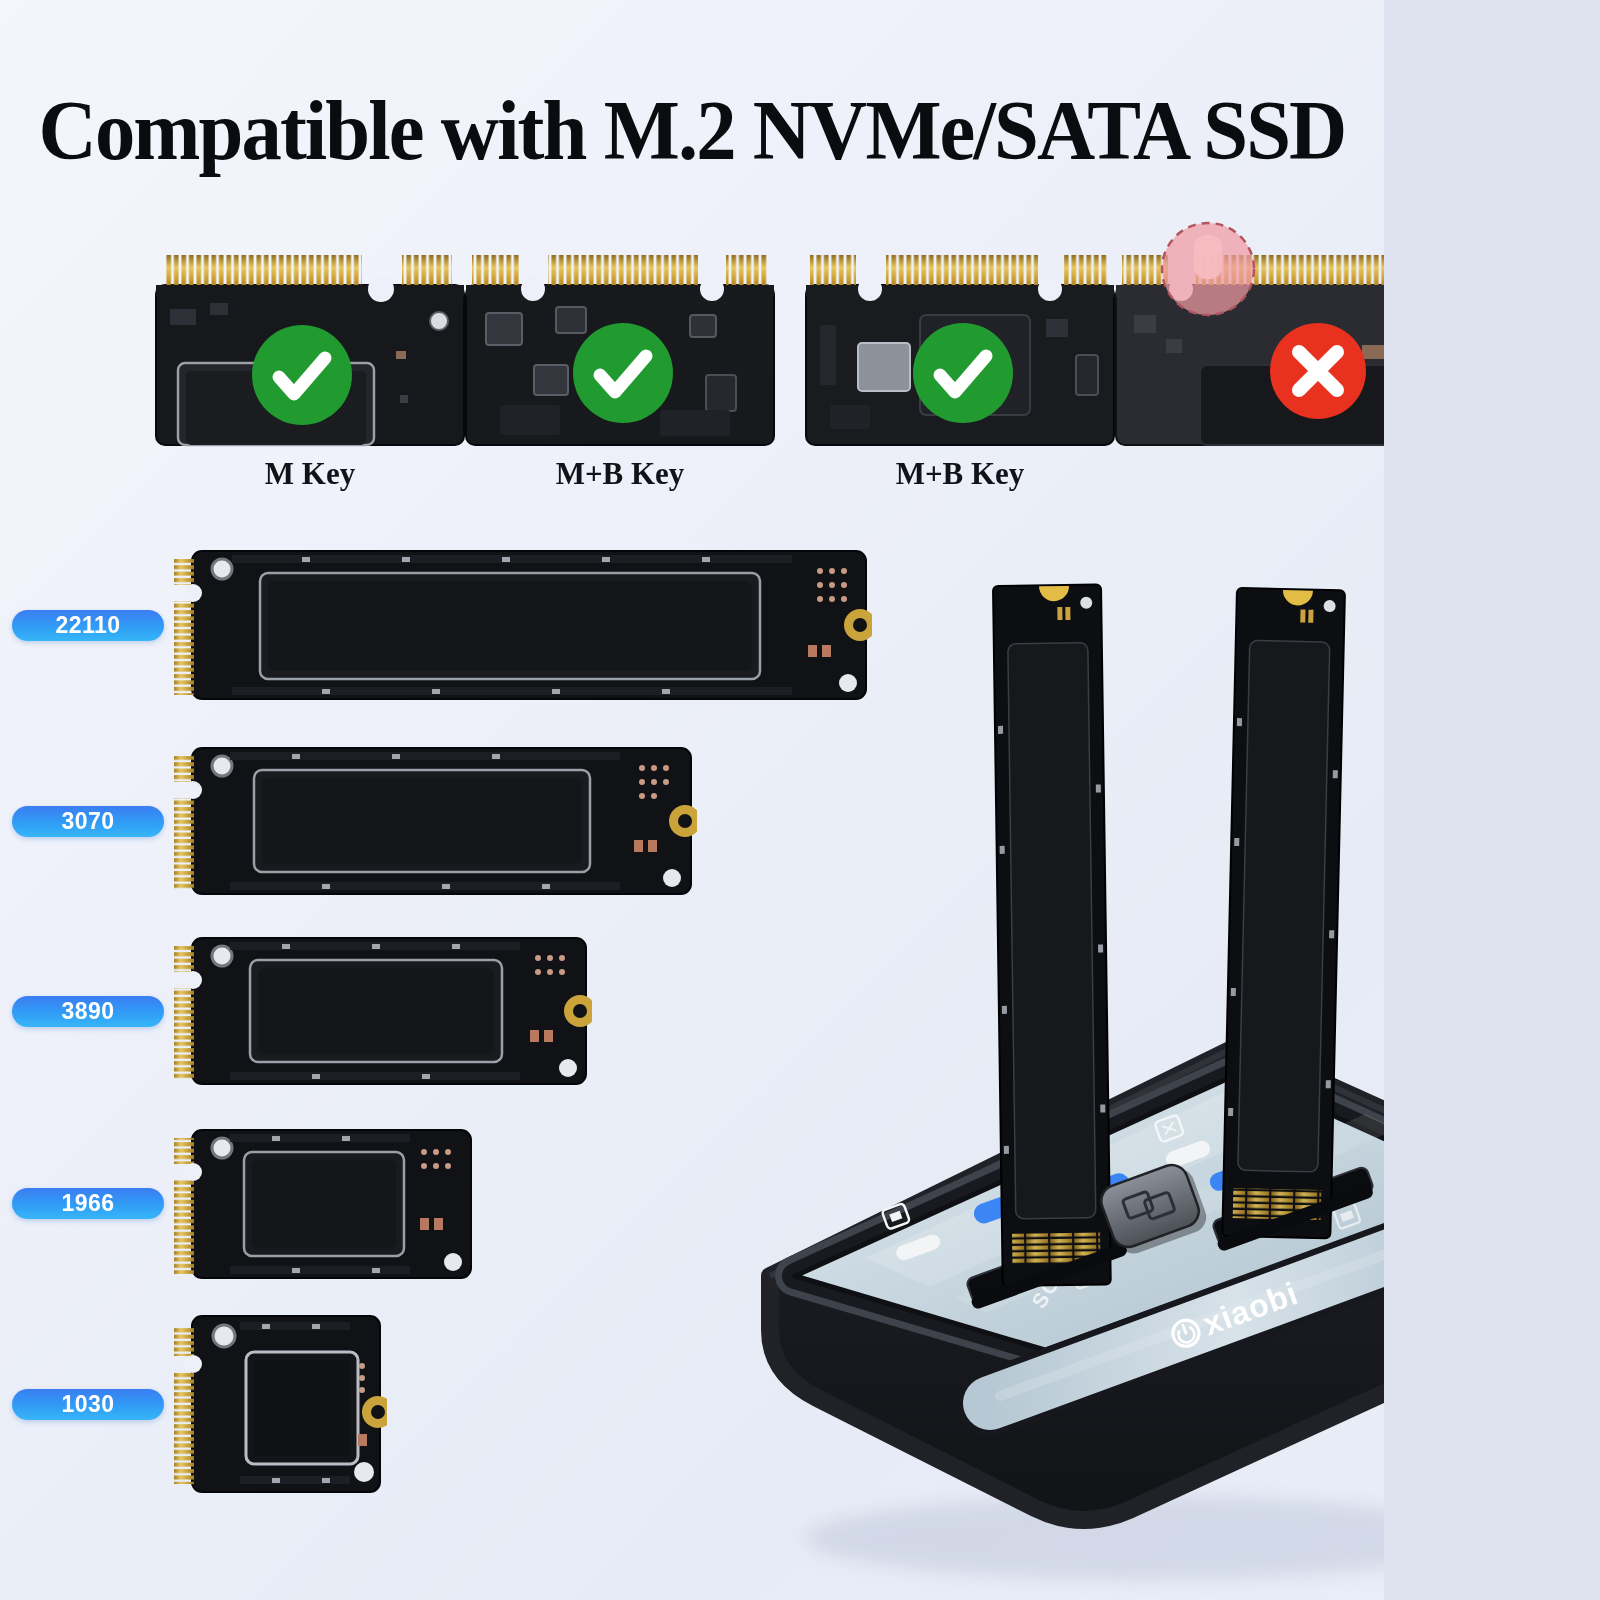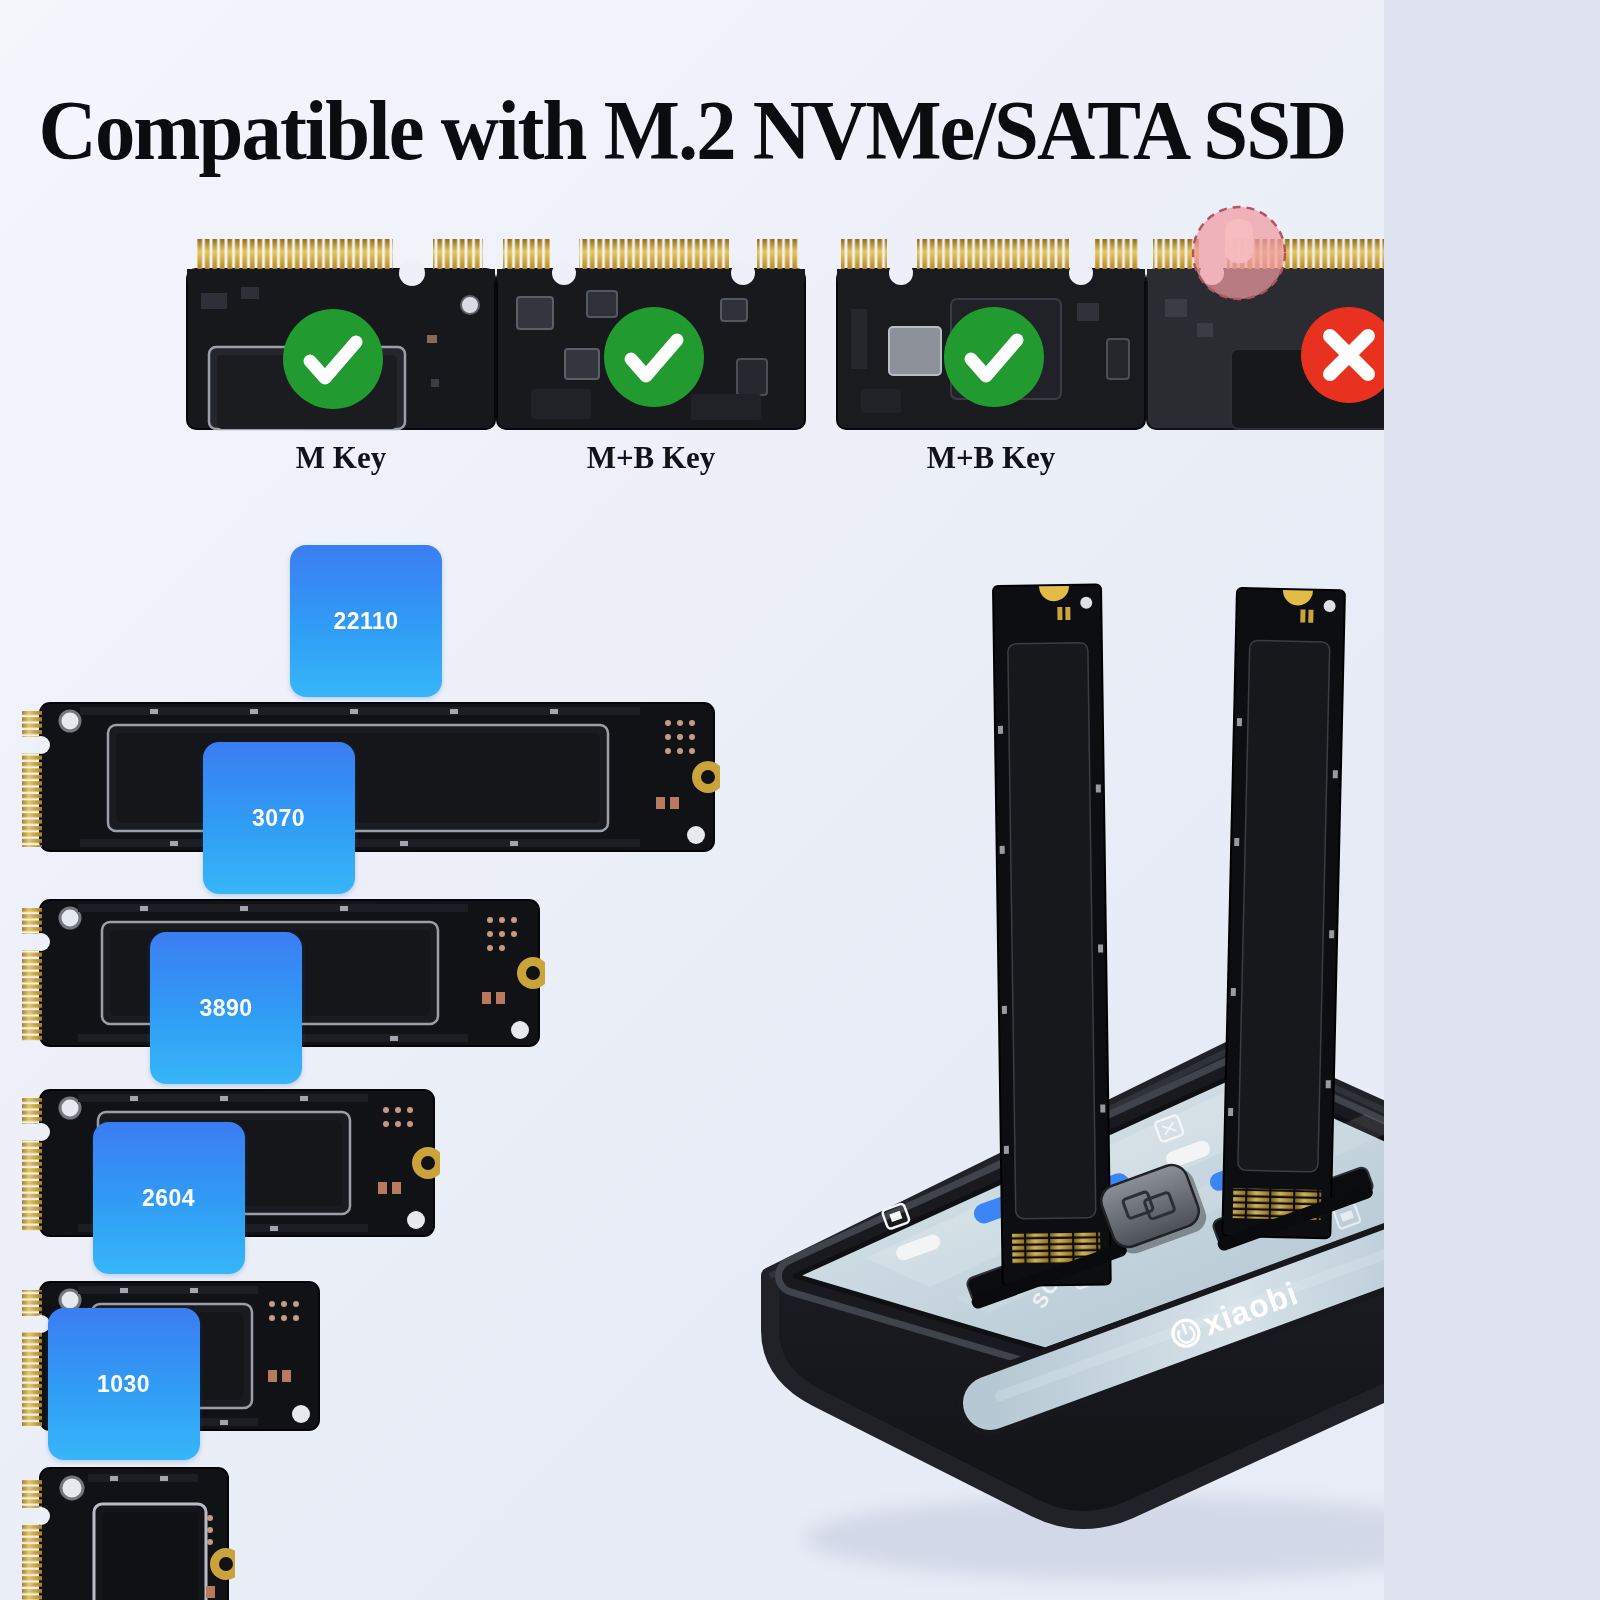--- a/index.html
+++ b/index.html
@@ -7,29 +7,29 @@
     position:relative;width:1384px;height:1600px;overflow:hidden;
     background:linear-gradient(135deg,#f4f6fc 0%,#edf0f9 40%,#e6ebf5 75%,#e9edf7 100%);
     font-family:"Liberation Sans",sans-serif;
   }
   .title{
     position:absolute;top:82px;left:0;width:100%;text-align:center;
     font-family:"Liberation Serif",serif;font-weight:700;font-size:84px;color:#0b0c10;
     letter-spacing:-2px;margin:0;transform:scaleX(.96);
   }
   
-  .keys-row{position:absolute;top:204px;left:0;width:100%;height:280px;margin-left:31px;}
+  .keys-row{position:absolute;top:220px;left:0;width:100%;height:280px;}
   .key-col{position:absolute;width:320px;text-align:center;}
   .key-col .key-label{
     margin-top:6px;font-family:"Liberation Serif",serif;font-weight:700;
     font-size:31px;color:#111318;
   }
   .key-img{display:block;}
   
-  .size-row{position:absolute;left:12px;display:flex;align-items:center;flex-direction:column;}
+  .size-row{position:absolute;left:12px;display:flex;align-items:center;}
   .size-badge{
     width:152px;height:31px;border-radius:16px;flex:0 0 152px;
     background:linear-gradient(180deg,#3b7df2 0%,#309df5 55%,#37b6f8 100%);
     color:#fff;font-weight:700;font-size:23px;display:flex;align-items:center;justify-content:center;
     letter-spacing:.5px;box-shadow:0 2px 5px rgba(40,100,200,.25);
   }
   .size-row svg{margin-left:8px;display:block;}
   .dock-wrap{position:absolute;left:745px;top:558px;width:812px;height:1042px;}
   .defs-svg{position:absolute;width:0;height:0;}
 </style>
@@ -289,21 +289,21 @@
         <rect x="110" y="12" width="8" height="5"></rect>
           <rect x="200" y="12" width="8" height="5"></rect>
           <rect x="280" y="12" width="8" height="5"></rect>
         <rect x="140" y="142" width="8" height="5"></rect>
           <rect x="250" y="142" width="8" height="5"></rect>
       </g>
     </svg>
   </div>
 
   <div class="size-row" style="top:1122px">
-    <div class="size-badge">2604</div>
+    <div class="size-badge">1966</div>
     <svg width="305" height="162" viewBox="0 0 305 162">
       <rect x="20" y="8" width="279" height="148" rx="10" fill="#101216" stroke="#05060a" stroke-width="2"></rect>
       <rect x="2" y="16" width="22" height="26" fill="url(#hfing)"></rect>
       <rect x="2" y="58" width="22" height="94" fill="url(#hfing)"></rect>
       <circle cx="21" cy="50" r="9" fill="#edf0f9"></circle>
       <circle cx="50" cy="26" r="10" fill="#e6e9ee" stroke="#73777e" stroke-width="3"></circle>
       <rect x="58" y="12" width="180" height="8" fill="#1c1e23"></rect>
       <rect x="58" y="144" width="180" height="8" fill="#1c1e23"></rect>
       <rect x="72" y="30" width="160" height="104" rx="8" fill="#1a1b1f" stroke="#9aa0a8" stroke-width="2.5"></rect>
       <rect x="80" y="38" width="144" height="88" rx="6" fill="#15161a"></rect>

